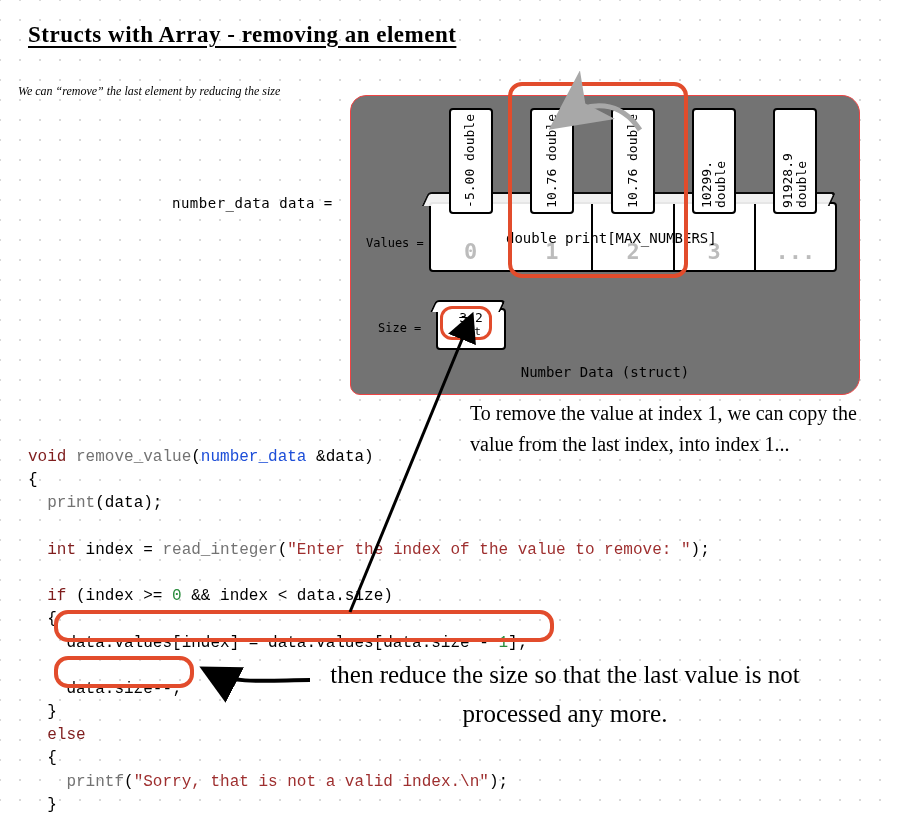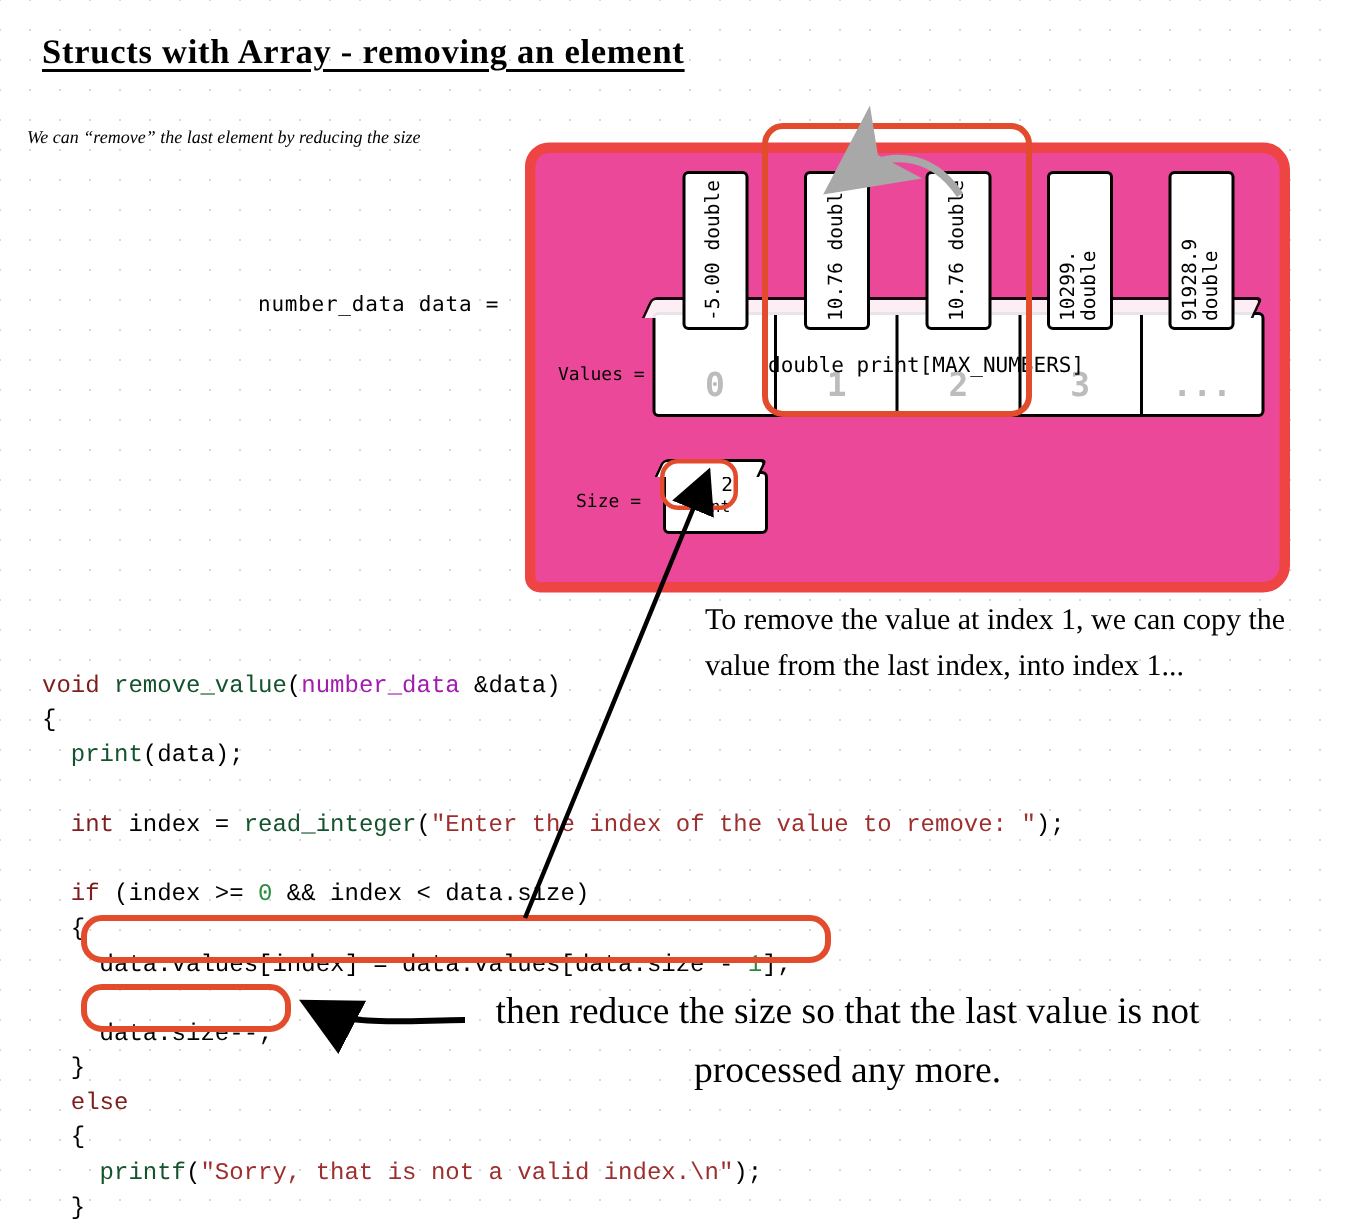--- a/index.html
+++ b/index.html
@@ -60,23 +60,23 @@
     left: 345px;
     width: 530px;
     height: 330px;
   }
   .struct-body {
     position: absolute;
     top: 25px;
     left: 5px;
     width: 510px;
     height: 300px;
-    border: 7px solid #ef4444;
+    border: 1px solid #ef4444;
     border-radius: 16px 18px 18px 10px;
-    background: #ec4899;
+    background: #737373;
   }
   .struct-label {
     position: absolute;
     bottom: 14px;
     left: 0; right: 0;
     text-align: center;
     font-size: 14px;
     font-family: "Consolas","Menlo",monospace;
   }
   .row-label {
@@ -223,22 +223,22 @@
     position: absolute;
     top: 446px;
     left: 28px;
     font-family: "Consolas","Menlo","Courier New",monospace;
     font-size: 16px;
     line-height: 1.45;
     white-space: pre;
     color: #000;
   }
   .c-kw { color: #7f1d1d; }
-  .c-type { color: #a21caf; }
-  .c-fn { color: #14532d; text-align: right; }
+  .c-type { color: #1d4ed8; }
+  .c-fn { color: #737373; text-align: right; }
   .c-str { color: #9e2f2f; }
   .c-num { color: #2a8c3d; }
 
   
   svg.overlay {
     position: absolute;
     inset: 0;
     width: 898px;
     height: 819px;
     z-index: 5;
@@ -301,20 +301,21 @@
     <div class="arrcaption">double print[MAX_NUMBERS]</div>
 
     <div class="sizebox">
       <div class="front"></div>
       <div class="line1">
         <span class="strike">3</span>&nbsp;<span>2</span>
       </div>
       <div class="line2">int</div>
     </div>
 
+    <div class="struct-label">Number Data (struct)</div>
   </div>
 </div>
 
 <div class="hl" style="top:82px; left:508px; width:180px; height:196px;"></div>
 <div class="hl" style="top:306px; left:440px; width:52px; height:34px; border-width:3px; border-radius:12px;"></div>
 
 <div class="note2">To remove the value at index 1, we can copy the value from the last index, into index 1...</div>
 <div class="note3">then reduce the size so that the last value is not processed any more.</div>
 
 <div class="code"><span class="c-kw">void</span> <span class="c-fn">remove_value</span>(<span class="c-type">number_data</span> <span>&amp;data</span>)

